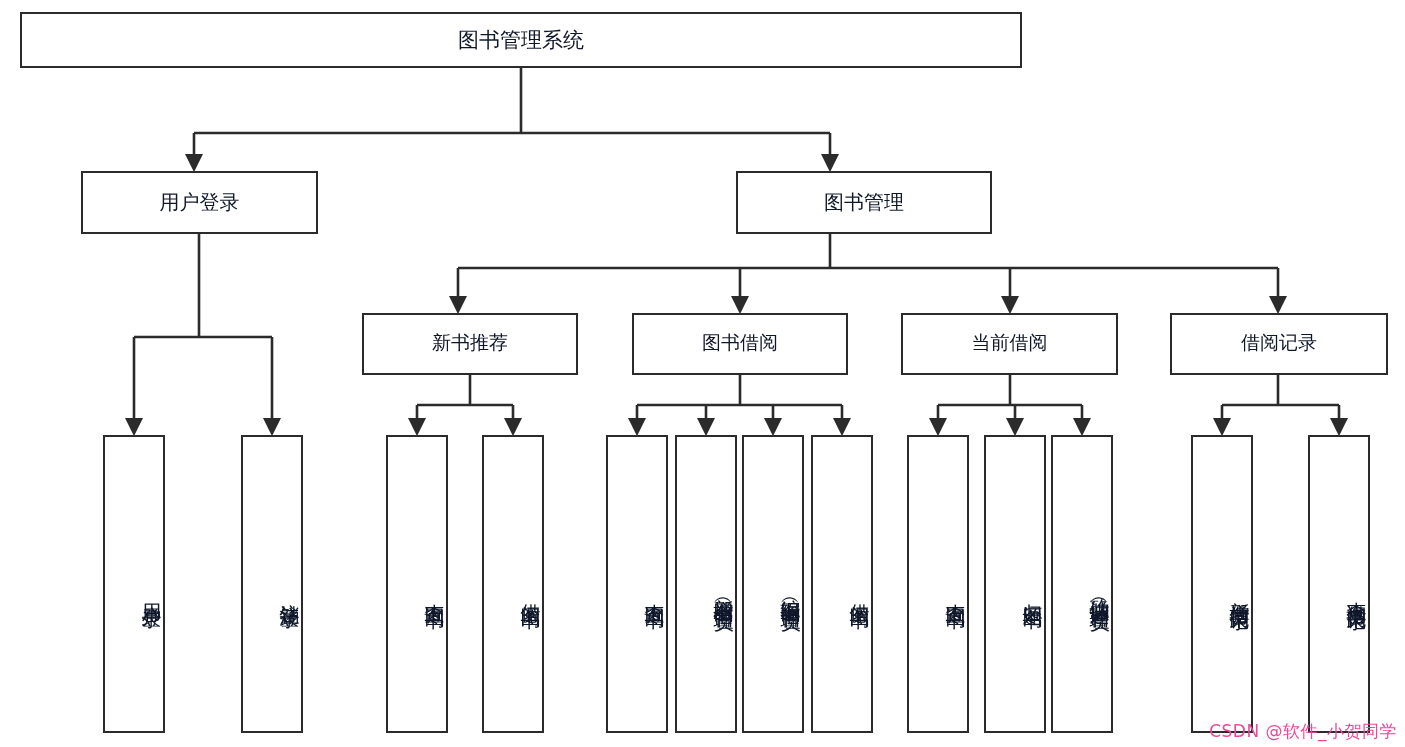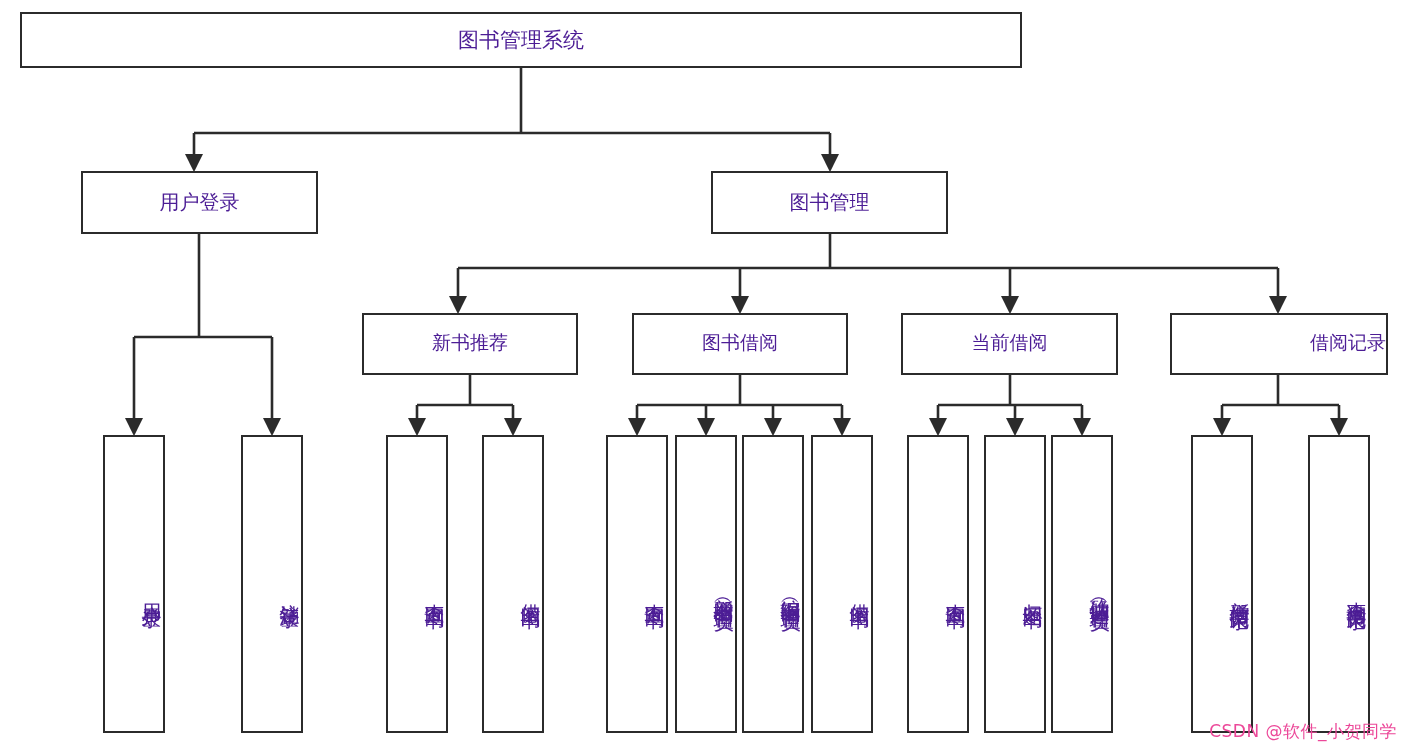--- a/index.html
+++ b/index.html
@@ -25,21 +25,21 @@
     height: 747px;
   }
   .node {
     position: absolute;
     box-sizing: border-box;
     border: 2.5px solid #2b2b2b;
     background: #ffffff;
     display: flex;
     align-items: center;
     justify-content: center;
-    color: #4c1d95;
+    color: #0f172a;
     line-height: 1.18;
   }
   .node.root {
     font-size: 21px;
   }
   .node.lvl1 {
     font-size: 20px;
   }
   .node.lvl2 {
     font-size: 19px;
@@ -124,34 +124,34 @@
     </g>
   </svg>
 
   <div class="node root" style="left:20px; top:12px; width:1002px; height:56px;">
     <span class="lbl">图书管理系统</span>
   </div>
 
   <div class="node lvl1" style="left:81px; top:171px; width:237px; height:63px;">
     <span class="lbl">用户登录</span>
   </div>
-  <div class="node lvl1" style="left:711px; top:171px; width:237px; height:63px;">
+  <div class="node lvl1" style="left:736px; top:171px; width:256px; height:63px;">
     <span class="lbl">图书管理</span>
   </div>
 
   <div class="node lvl2" style="left:362px; top:313px; width:216px; height:62px;">
     <span class="lbl">新书推荐</span>
   </div>
   <div class="node lvl2" style="left:901px; top:313px; width:217px; height:62px;">
     <span class="lbl">当前借阅</span>
   </div>
   <div class="node lvl2" style="left:632px; top:313px; width:216px; height:62px;">
     <span class="lbl">图书借阅</span>
   </div>
-  <div class="node lvl2" style="left:1170px; top:313px; width:218px; height:62px;justify-content:flex-end;">
+  <div class="node lvl2" style="left:1170px; top:313px; width:218px; height:62px;">
     <span class="lbl">借阅记录</span>
   </div>
 
   <div class="node leaf" style="left:103px; top:435px; width:62px; height:298px;">
     <span class="lbl">用户登录</span>
   </div>
   <div class="node leaf" style="left:241px; top:435px; width:62px; height:298px;">
     <span class="lbl">注销登录</span>
   </div>
 

